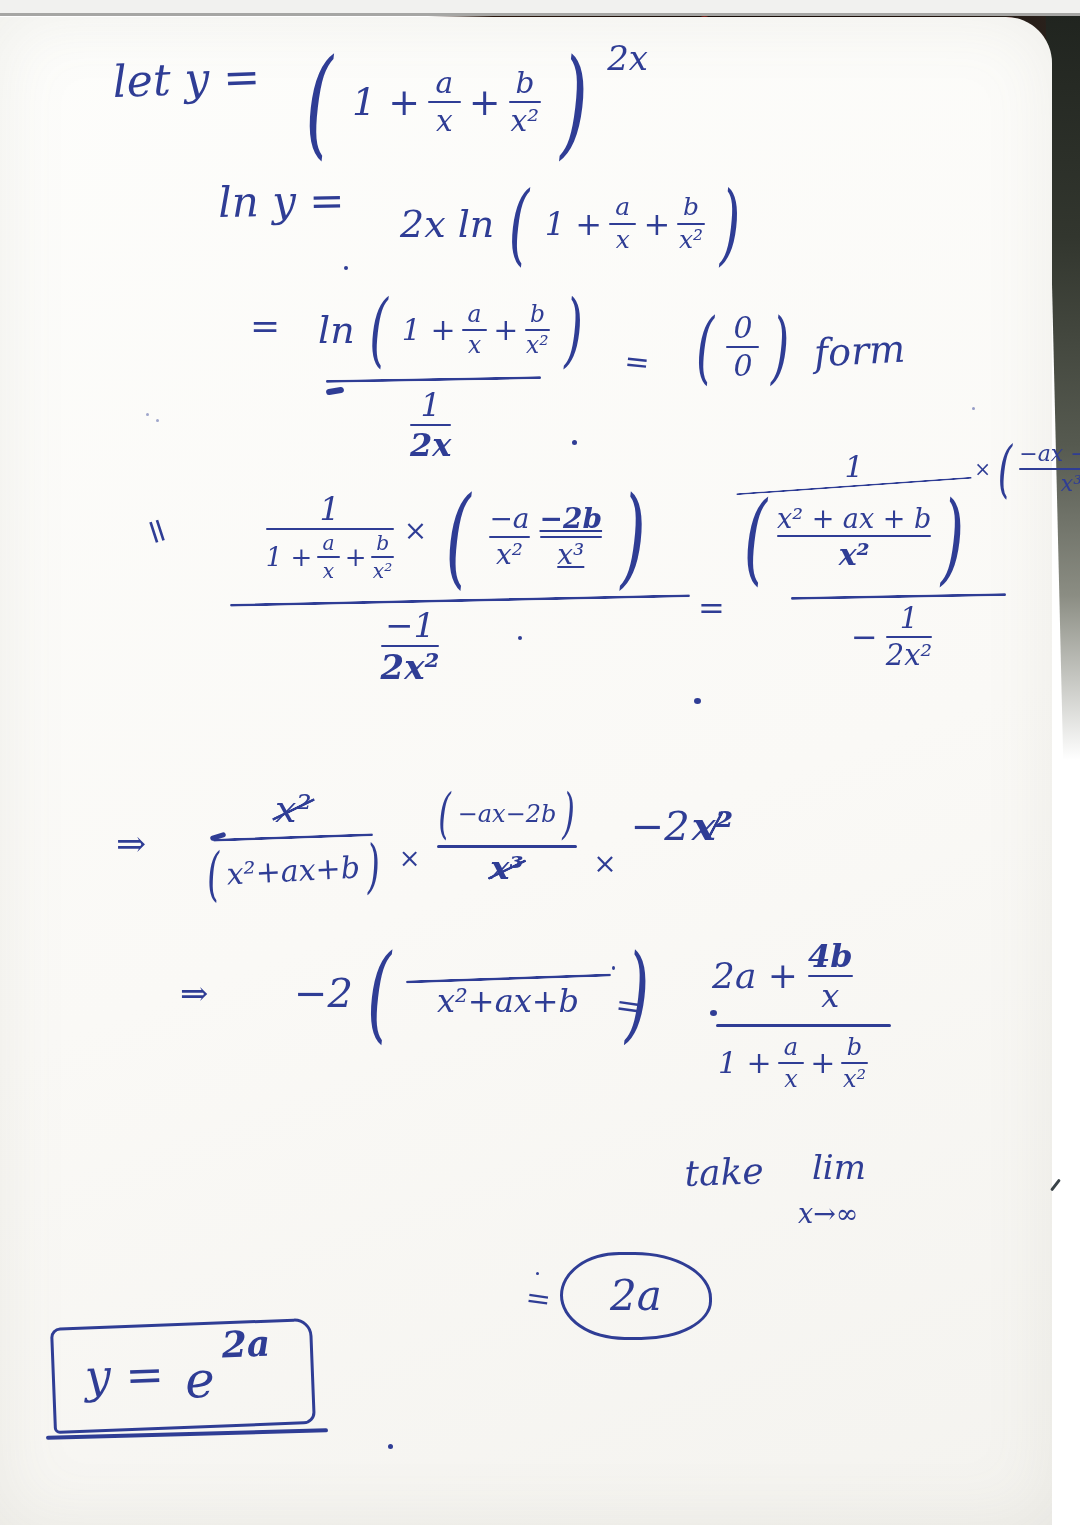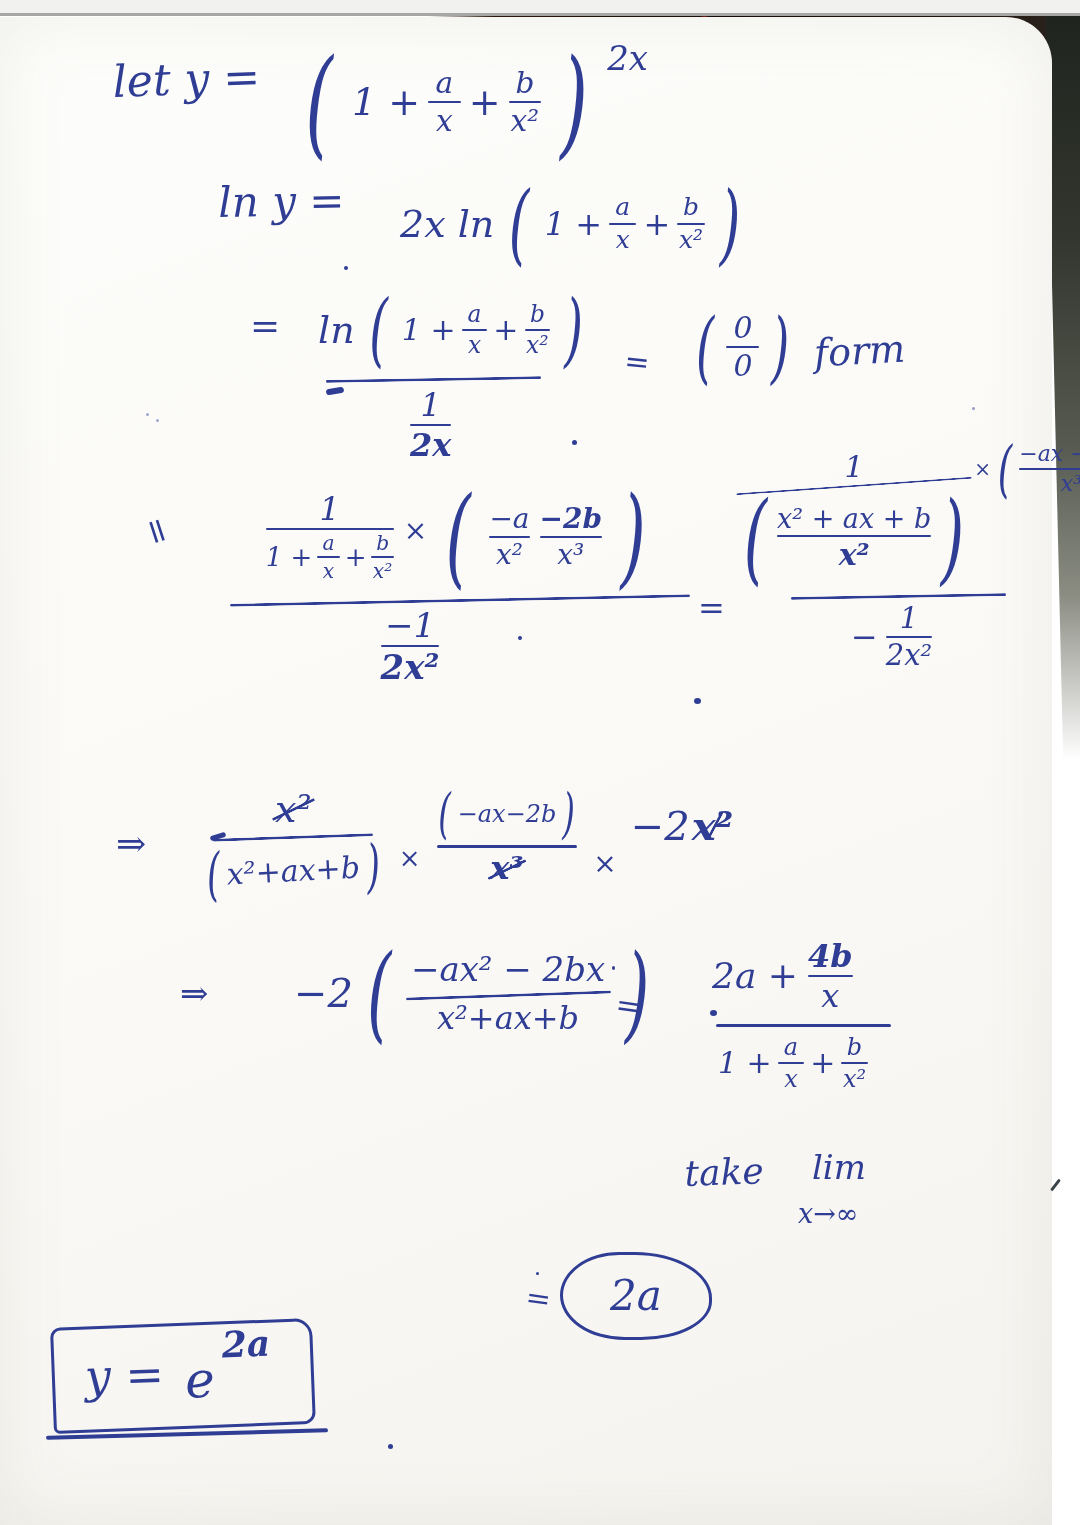--- a/index.html
+++ b/index.html
@@ -164,21 +164,21 @@
               </span>
             </span>
           </span>
           <span style="font-size:28px;transform:translateY(-6px);display:inline-block;">×</span>
           <span class="paren" style="font-size:108px;">(</span>
           <span class="frac" style="font-size:28px;">
             <span>−a</span>
             <span class="bar"></span>
             <span>x²</span>
           </span>
-          <span class="frac" style="font-size:28px;">
+          <span class="frac" style="font-size:28px;text-decoration:underline;">
             <span class="hv">−2b</span>
             <span class="bar"></span>
             <span>x³</span>
           </span>
           <span class="paren" style="font-size:108px;">)</span>
         </span>
         <span class="mainbar" style="width:460px;margin:10px 0 6px;transform:rotate(-1.2deg);"></span>
         <span class="frac" style="font-size:34px;transform:translateX(-50px);">
           <span>−1</span>
           <span class="bar"></span>
@@ -256,21 +256,20 @@
         </span>
       </span>
     </div>
 
     <div class="hw" style="left:180px;top:976px;font-size:34px;">⇒</div>
     <div class="hw" style="left:294px;top:944px;font-size:34px;">
       <span class="row" style="gap:6px;">
         <span style="font-size:40px;">−2</span>
         <span class="paren" style="font-size:104px;">(</span>
         <span class="bigfrac">
-          <span>−ax² − 2bx</span>
           <span class="mainbar" style="width:205px;margin:8px 0 5px;transform:rotate(-2deg);"></span>
           <span style="font-size:32px;">x²+ax+b</span>
         </span>
         <span class="paren" style="font-size:104px;">)</span>
       </span>
     </div>
     <div class="hw" style="left:618px;top:988px;font-size:32px;transform:rotate(8deg);">=</div>
     <div class="hw" style="left:712px;top:940px;font-size:30px;text-decoration:underline;">
       <span class="bigfrac" style="align-items:flex-start;">
         <span class="row" style="gap:10px;">

